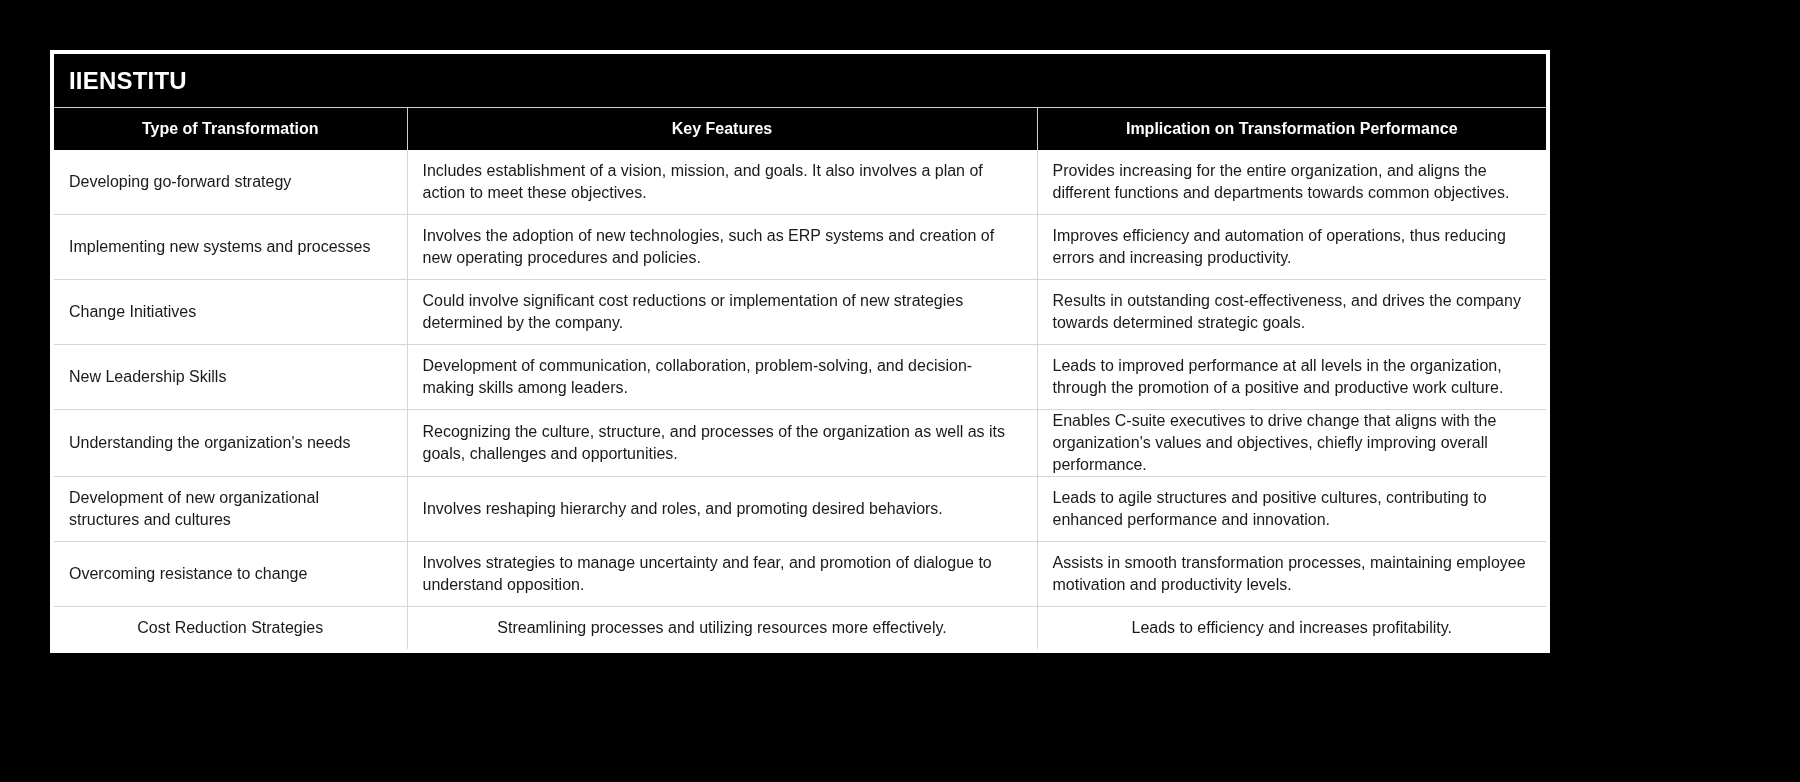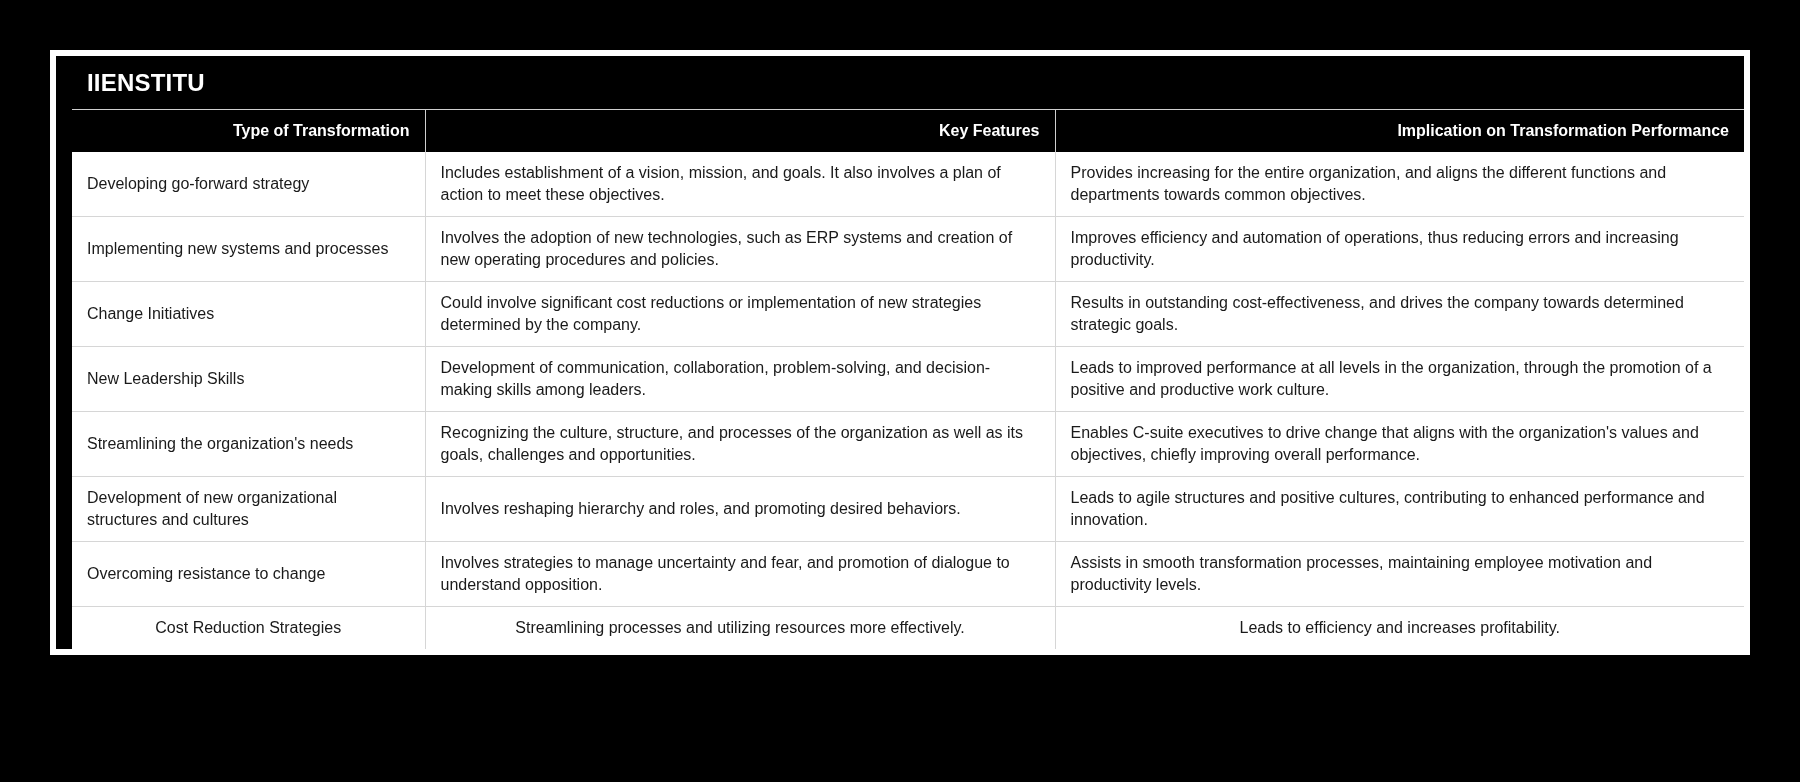--- a/index.html
+++ b/index.html
@@ -11,24 +11,23 @@
       overflow: hidden;
     }
     body {
       font-family: "Liberation Sans", "DejaVu Sans", sans-serif;
       position: relative;
     }
     .wrap {
       position: absolute;
       left: 50px;
       top: 50px;
-      width: 1700px;
-      border: 6px solid #ffffff;
+      width: 1500px;
+      border: 4px solid #ffffff;
       box-sizing: border-box;
-      padding-left: 16px;
     }
     .title-bar {
       height: 54px;
       background: #000;
       color: #fff;
       font-weight: bold;
       font-size: 24px;
       display: flex;
       align-items: center;
       padding-left: 15px;
@@ -42,21 +41,21 @@
       table-layout: fixed;
     }
     col.c1 { width: 353px; }
     col.c2 { width: 630px; }
     col.c3 { width: auto; }
     thead th {
       background: #000;
       color: #fff;
       font-weight: bold;
       font-size: 16px;
-      text-align: right;
+      text-align: center;
       padding: 0 15px;
       height: 42px;
       border-left: 1px solid #cfcfcf;
     }
     thead th:first-child { border-left: none; }
     tbody td {
       background: #fff;
       color: #1a1a1a;
       font-size: 16px;
       line-height: 22px;
@@ -103,21 +102,21 @@
         <td>Change Initiatives</td>
         <td>Could involve significant cost reductions or implementation of new strategies determined by the company.</td>
         <td>Results in outstanding cost-effectiveness, and drives the company towards determined strategic goals.</td>
       </tr>
       <tr class="tall">
         <td>New Leadership Skills</td>
         <td>Development of communication, collaboration, problem-solving, and decision-making skills among leaders.</td>
         <td>Leads to improved performance at all levels in the organization, through the promotion of a positive and productive work culture.</td>
       </tr>
       <tr class="tall">
-        <td>Streamlining the organization's needs</td>
+        <td>Understanding the organization's needs</td>
         <td>Recognizing the culture, structure, and processes of the organization as well as its goals, challenges and opportunities.</td>
         <td>Enables C-suite executives to drive change that aligns with the organization's values and objectives, chiefly improving overall performance.</td>
       </tr>
       <tr class="tall">
         <td>Development of new organizational structures and cultures</td>
         <td>Involves reshaping hierarchy and roles, and promoting desired behaviors.</td>
         <td>Leads to agile structures and positive cultures, contributing to enhanced performance and innovation.</td>
       </tr>
       <tr class="tall">
         <td>Overcoming resistance to change</td>

